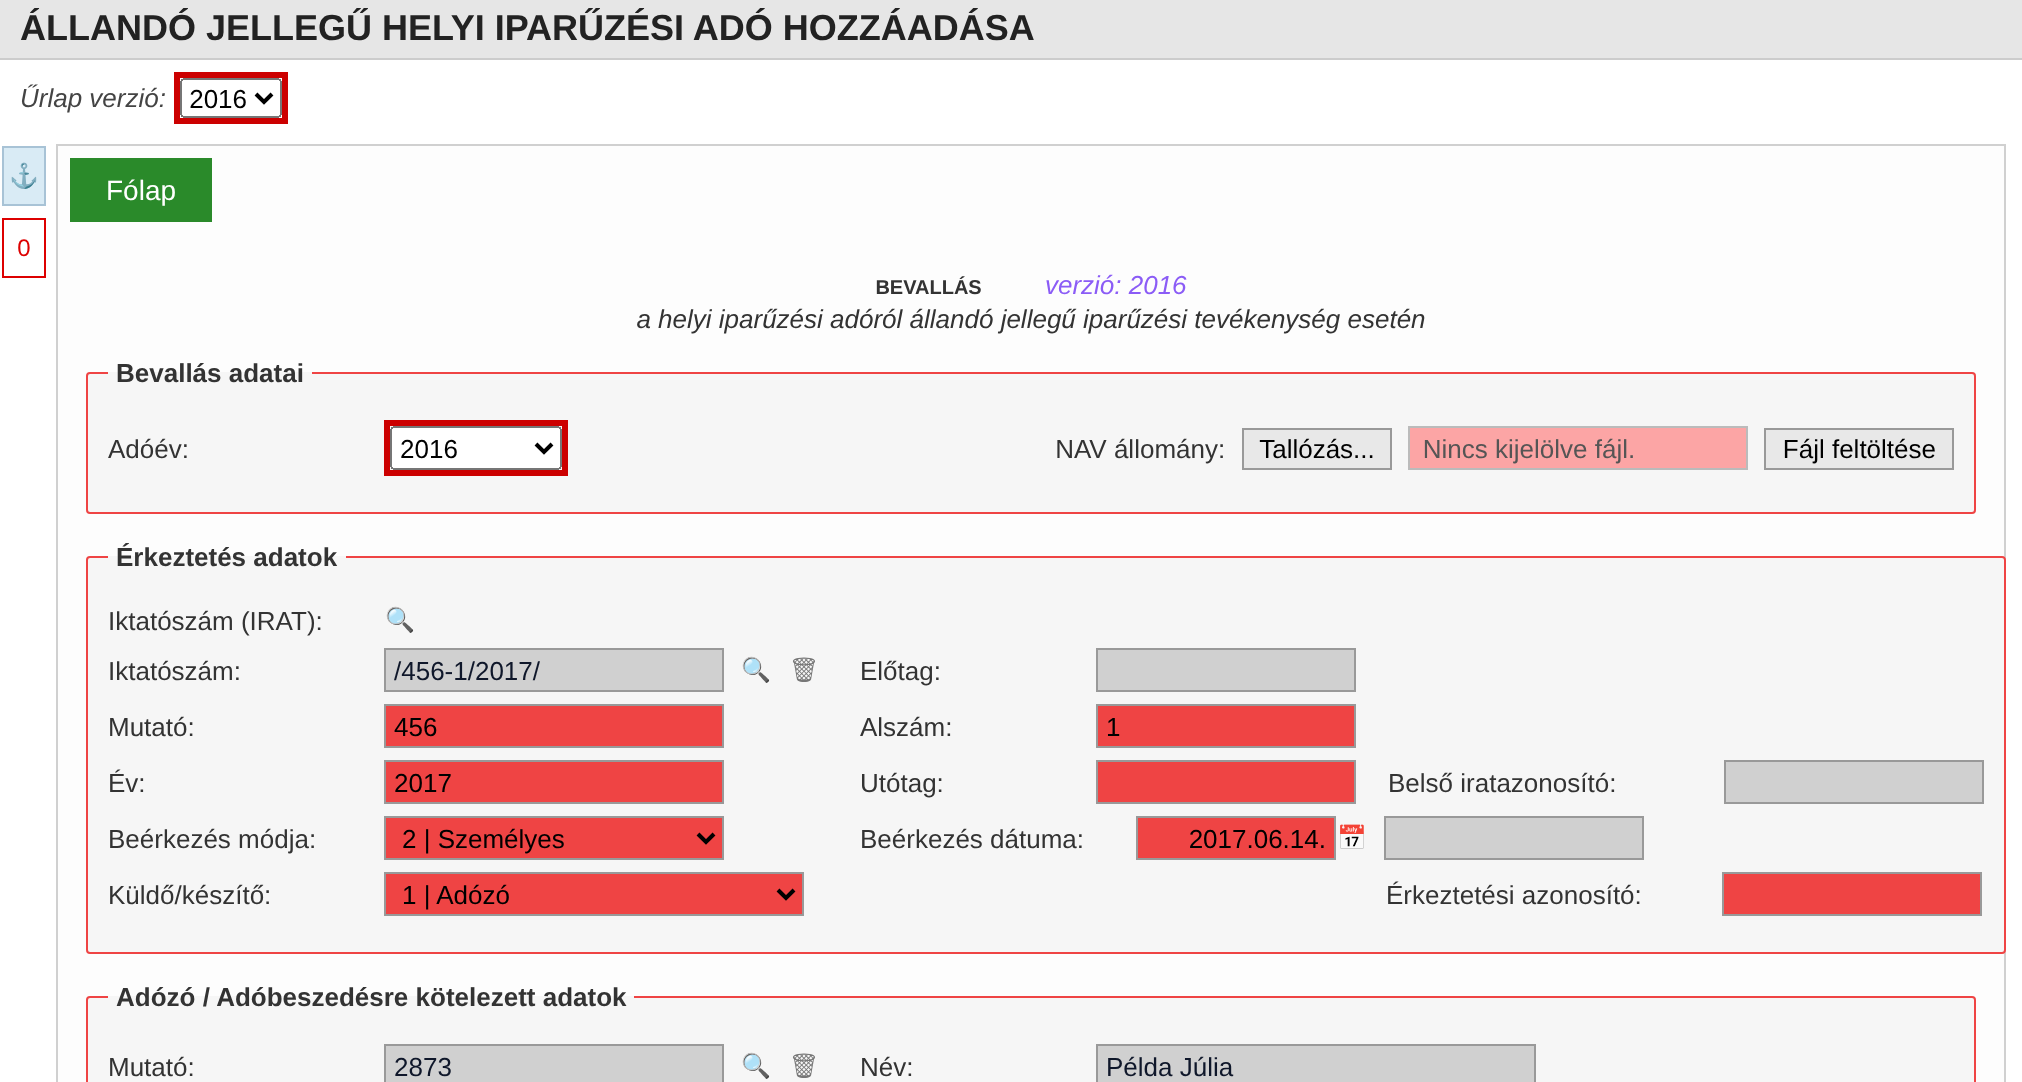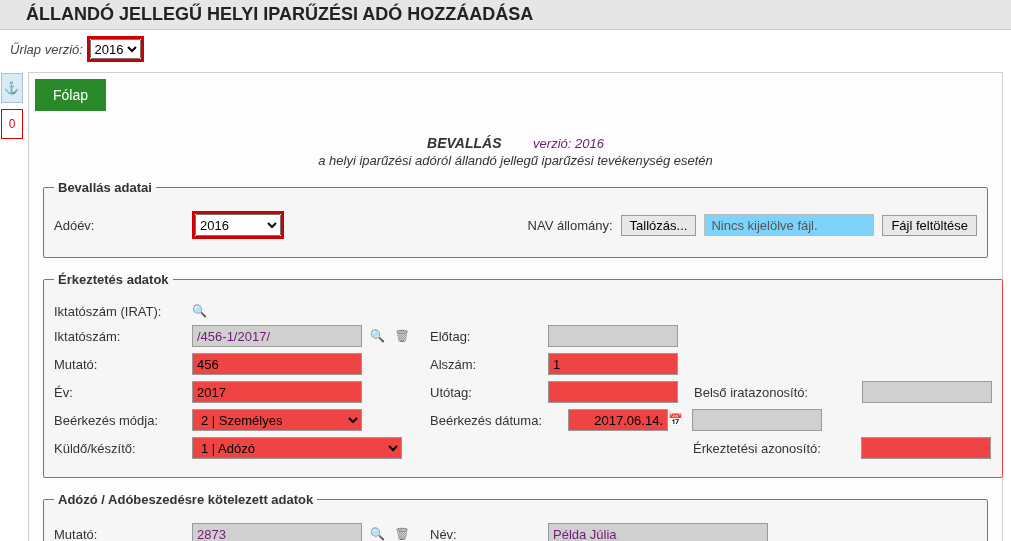--- a/index.html
+++ b/index.html
@@ -7,21 +7,21 @@
     margin: 0;
     font-family: "Segoe UI", Tahoma, sans-serif;
     font-size: 13px;
     color: #333;
     background: #fff;
     width: 1011px;
   }
   .page-header {
     background: #e6e6e6;
     border-bottom: 1px solid #ccc;
-    padding: 4px 26px;
+    padding: 4px 10px;
   }
   .page-header h1 {
     margin: 0;
     font-size: 18px;
     font-weight: bold;
     color: #222;
     font-style: normal;
   }
   .version-row {
     padding: 6px 28px 10px 10px;
@@ -75,28 +75,27 @@
   }
   .panel {
     padding: 16px 14px 4px 14px;
   }
   .doc-title {
     text-align: center;
     margin: 8px 0 2px 0;
   }
   .doc-title .bevallas {
     font-weight: bold;
-    font-style: italic;
-    font-size: 14px;
+    font-size: 10px;
   }
   .doc-title .verzio {
     font-style: italic;
     font-size: 13px;
     margin-left: 28px;
-    color:#701a75;
+    color:#8b5cf6;
   }
   .doc-sub {
     text-align: center;
     font-style: italic;
     font-weight: normal;
     font-size: 13px;
     margin-bottom: 12px;
   }
   fieldset.group {
     border: 1px solid #ef4444;
@@ -132,21 +131,21 @@
   }
   input[type="text"], select.wide {
     height: 22px;
     border: 1px solid #999;
     padding: 1px 4px;
     font-size: 13px;
     background:#ef4444;
   }
   input.readonly {
     background: #d0d0d0;
-    color: #701a75;
+    color: #0f172a;
   }
   .w100 { width: 100px; }
   .w130 { width: 130px; }
   .w170 { width: 170px; }
   .w210 { width: 210px; }
   .w220 { width: 220px; }
   .adoev-wrap {
     display:inline-block;
     border:3px solid #c00;
     line-height:0;
@@ -164,21 +163,21 @@
   }
   .btn {
     background: #e8e8e8;
     border: 1px solid #999;
     padding: 2px 8px;
     font-size: 13px;
     cursor: pointer;
   }
   .file-status {
     border:1px solid #bbb;
-    background:#7dd3fc;
+    background:#fca5a5;
     padding:2px 6px;
     width:170px;
     height:22px;
     display:flex;
     align-items:center;
     color:#555;
   }
   .icon-search, .icon-trash, .icon-cal {
     width:16px; height:16px;
     display:inline-flex;

